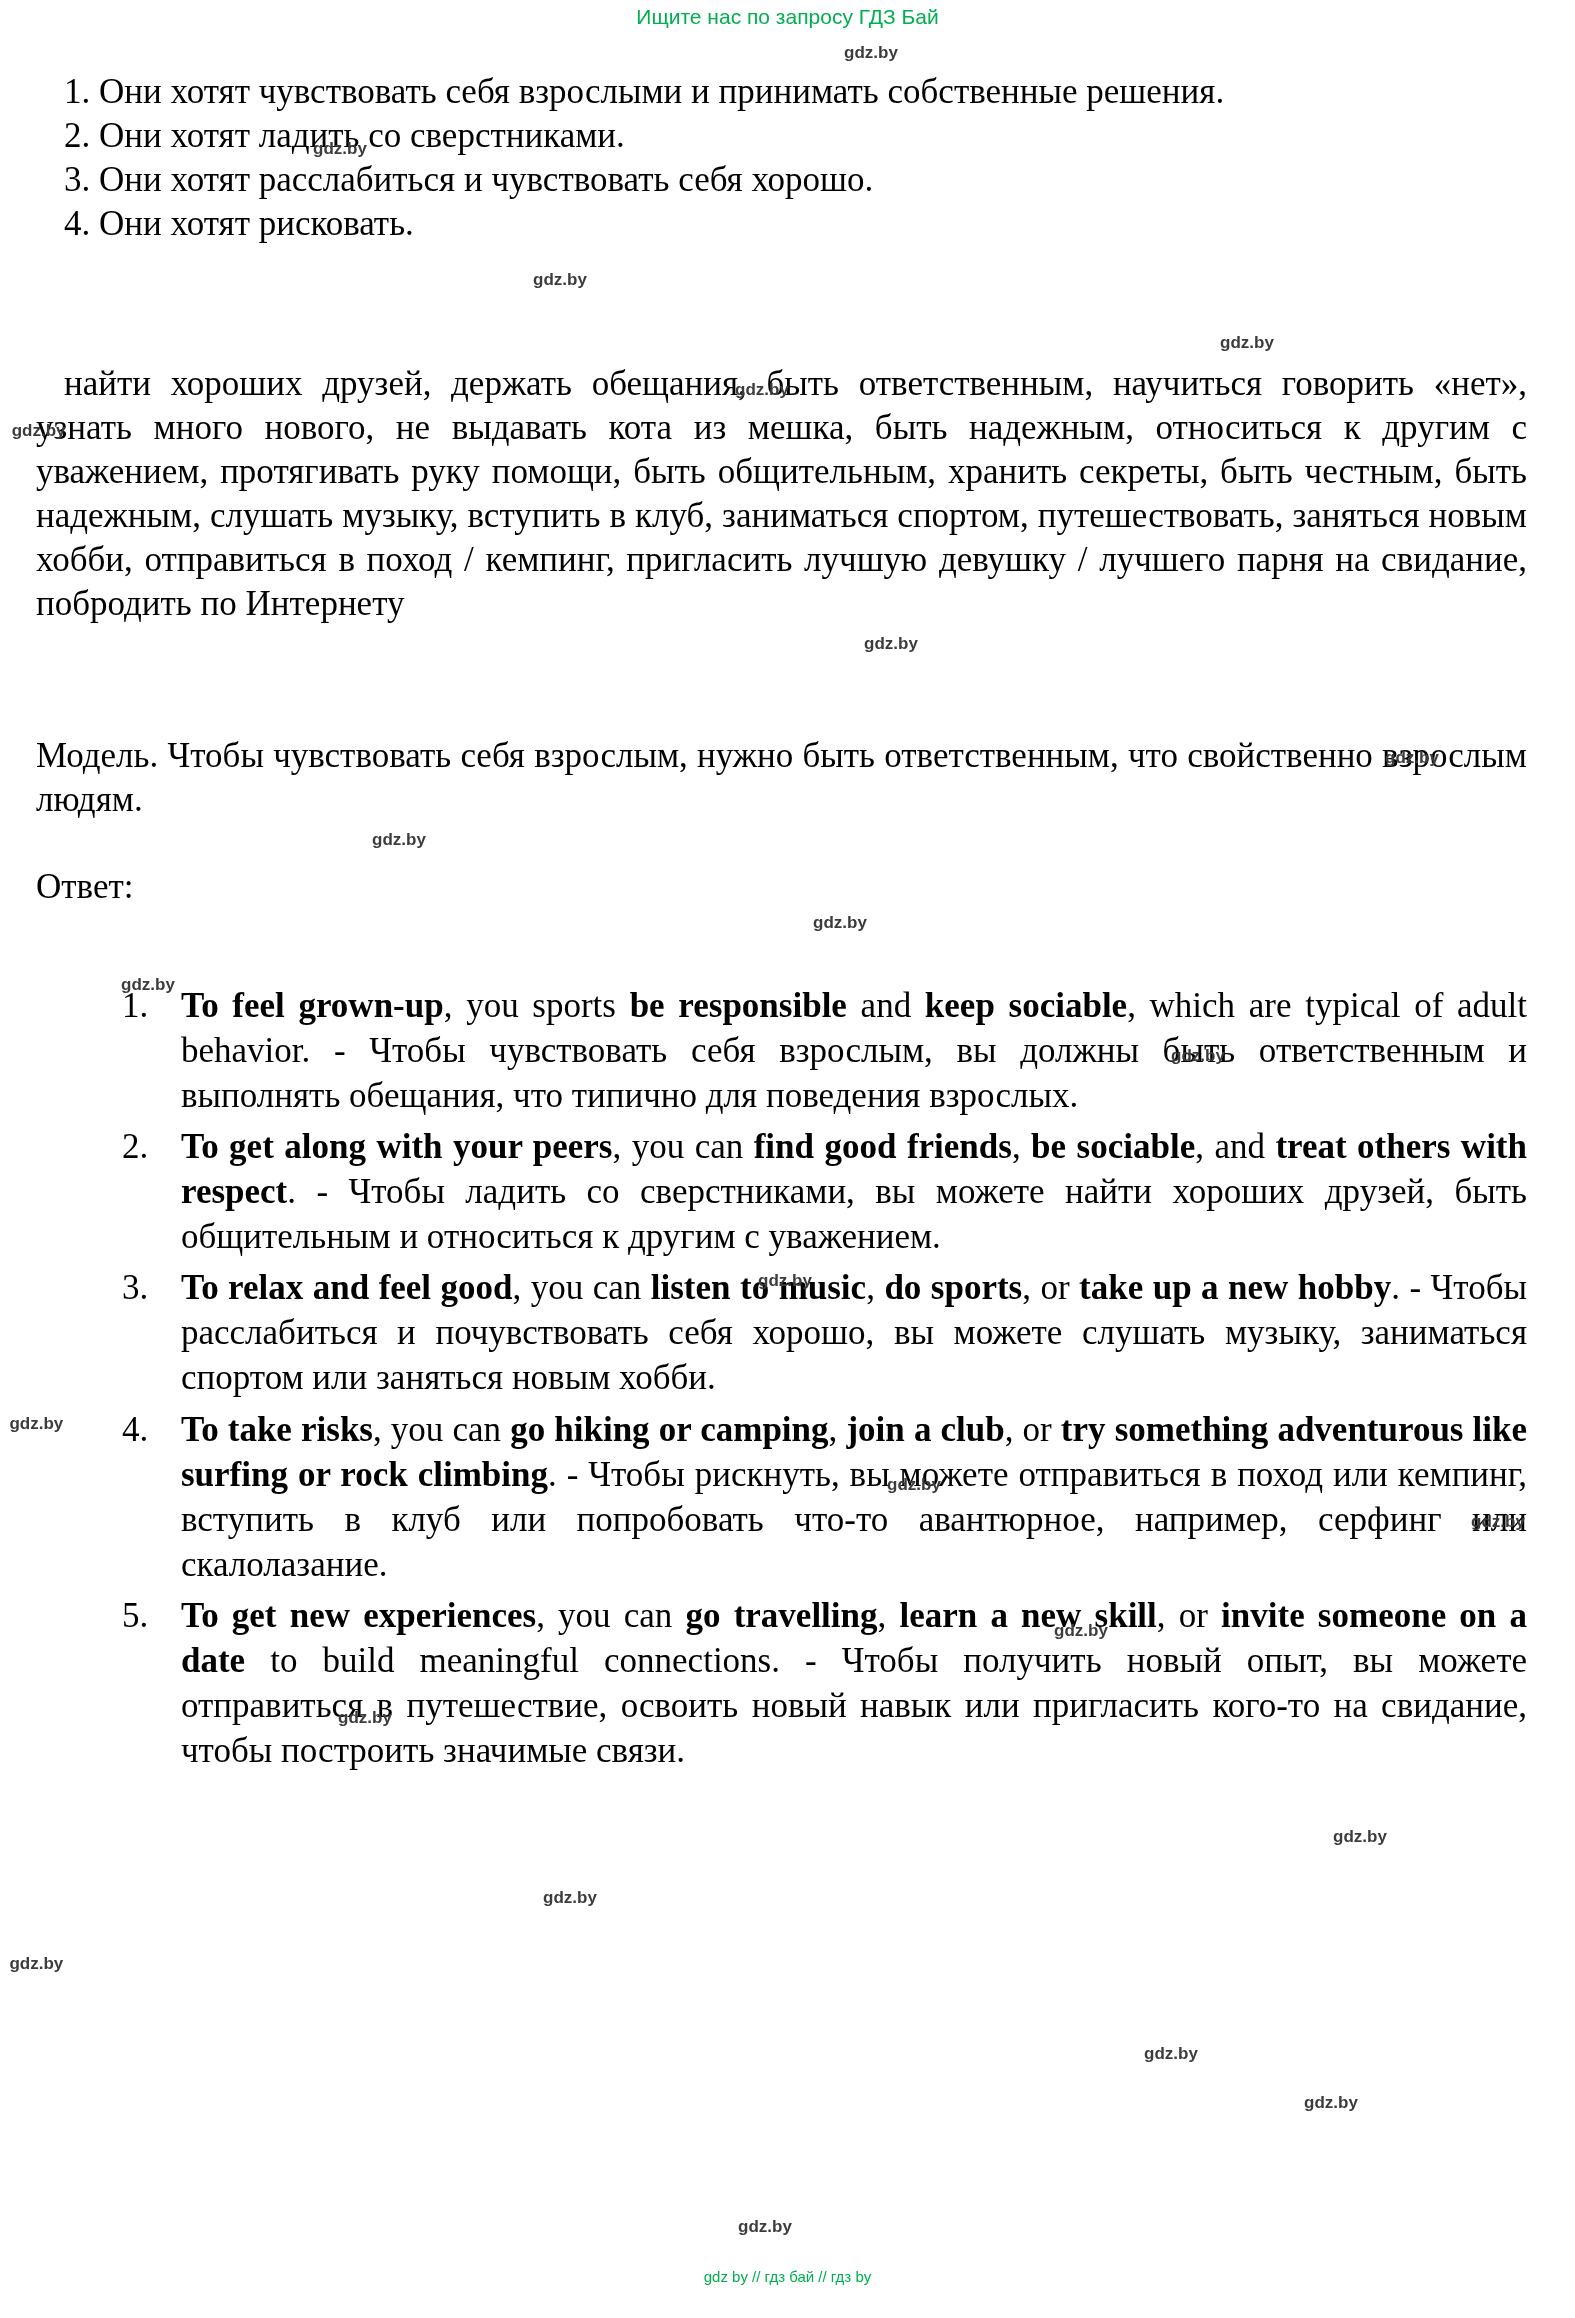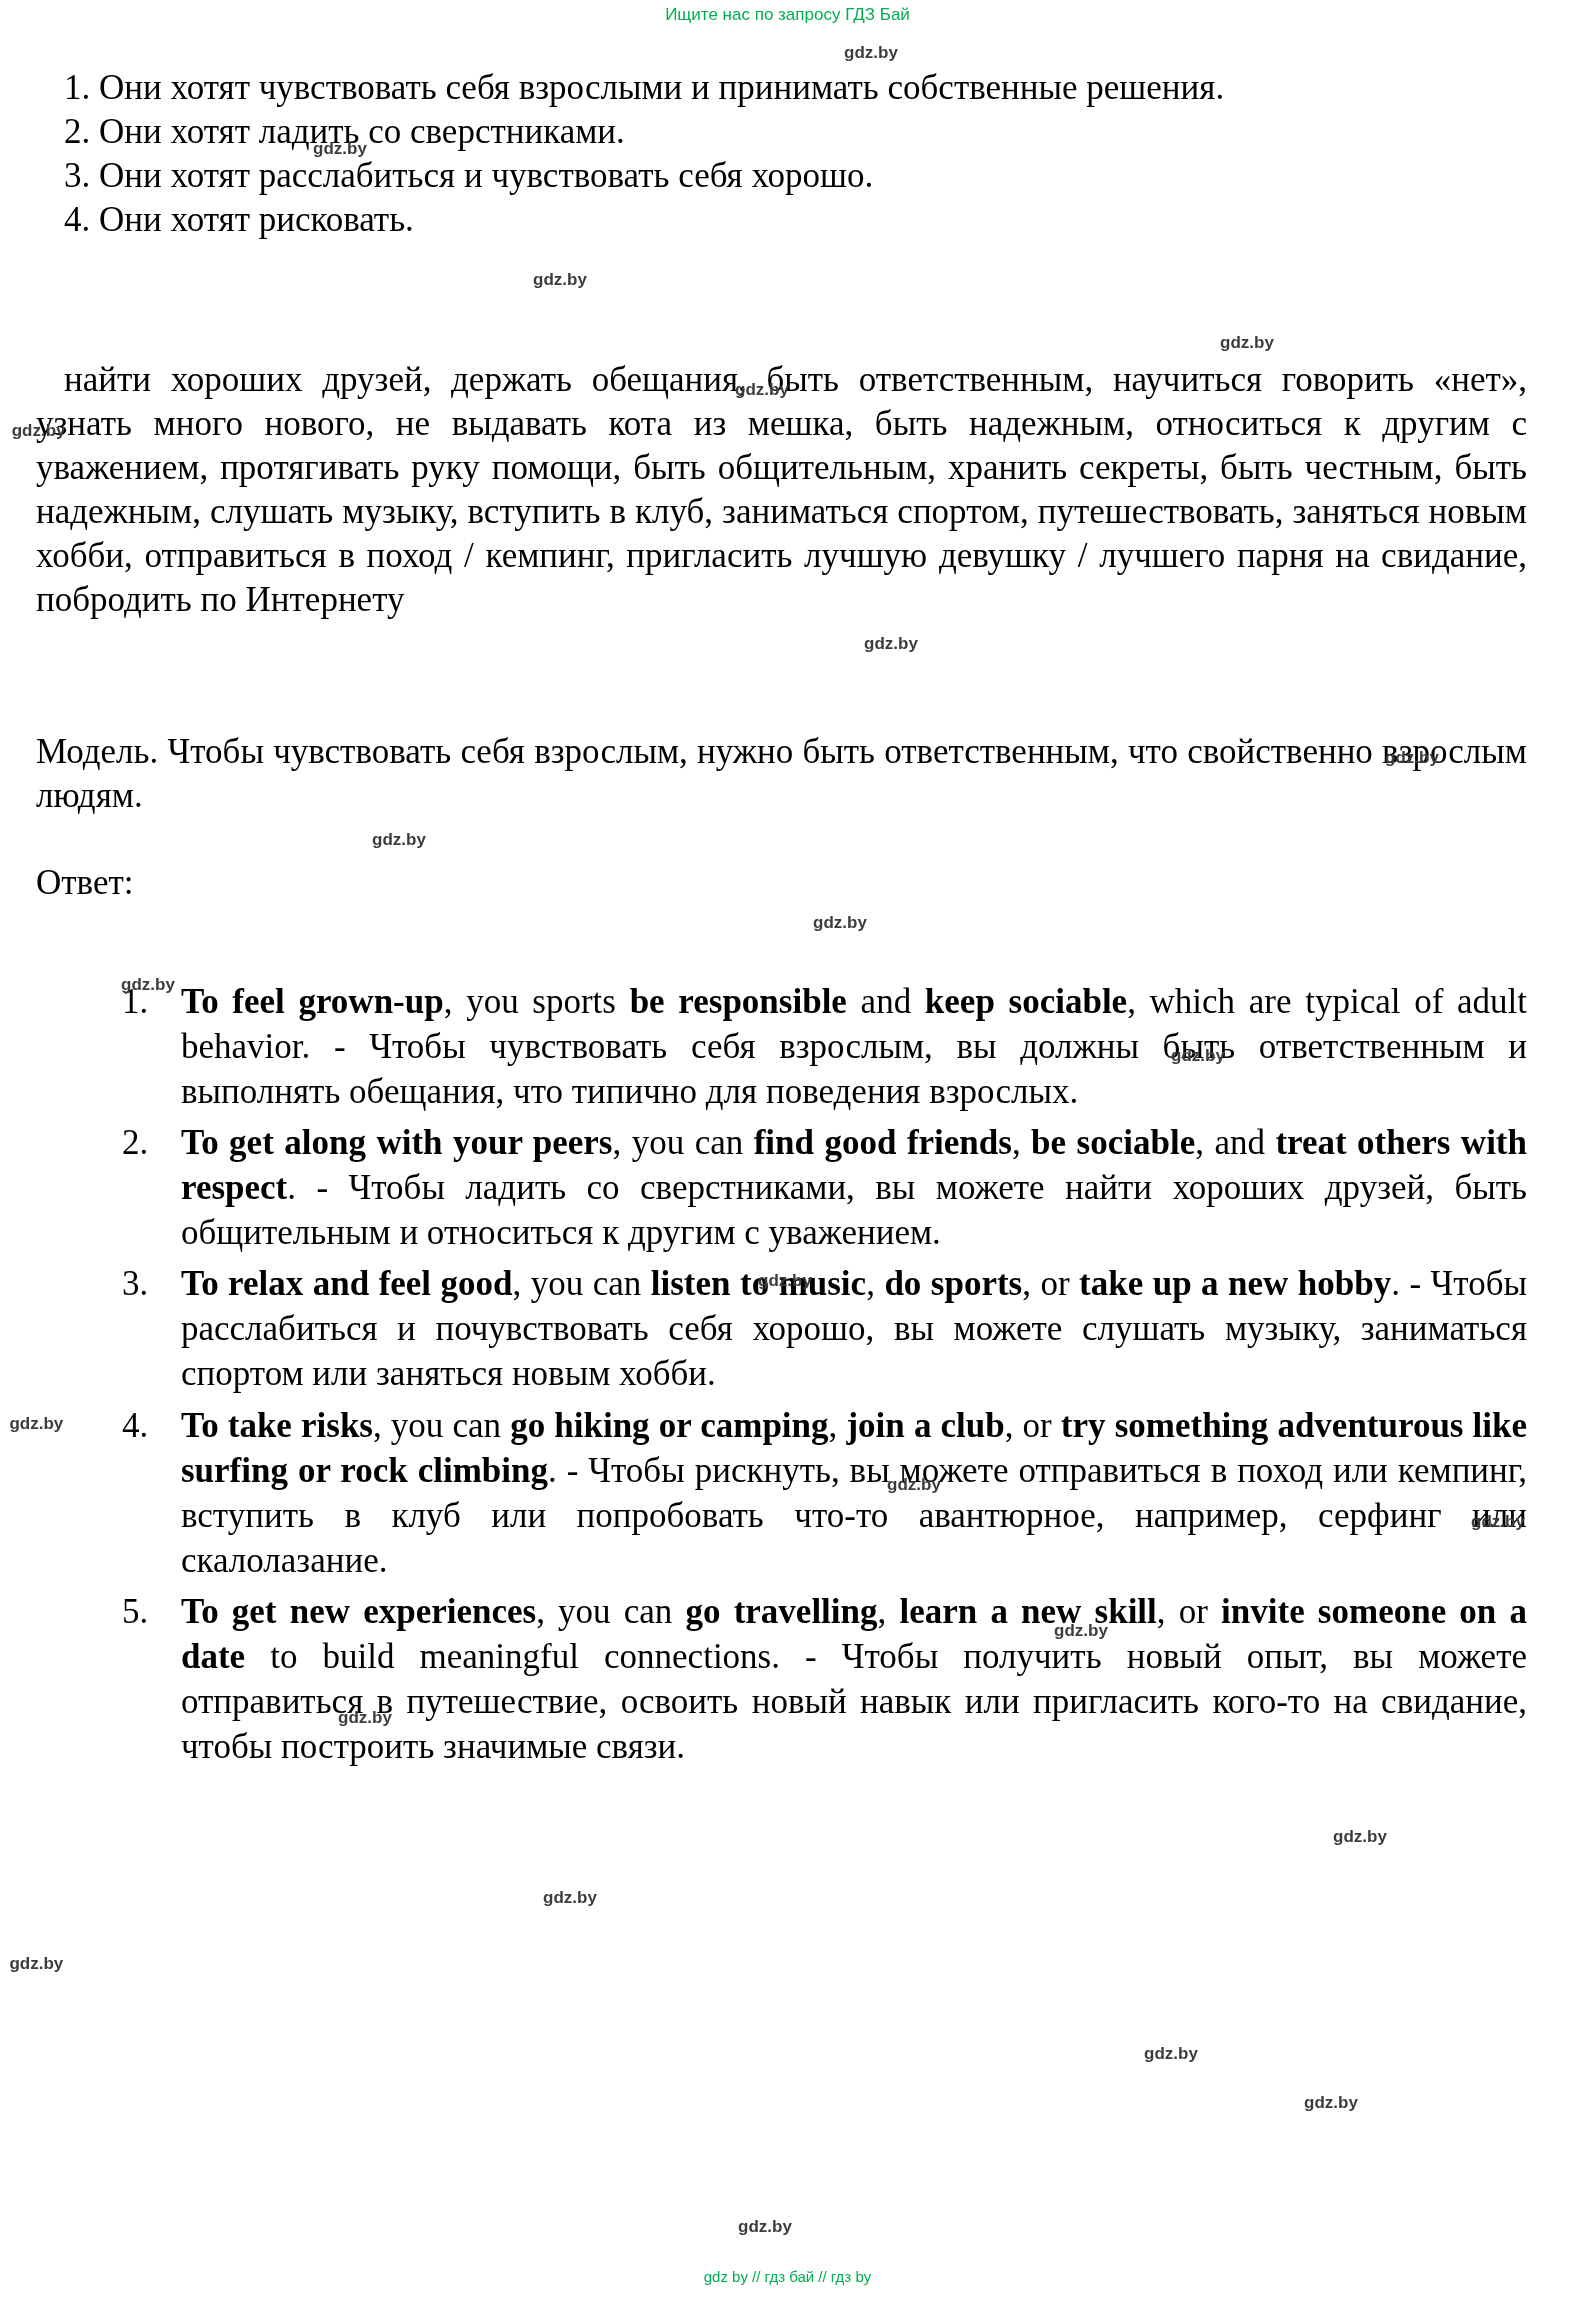--- a/index.html
+++ b/index.html
@@ -13,21 +13,21 @@
     font-size: 35px;
     color: #000000;
   }
   .green {
     color: #00b050;
     font-family: "Liberation Sans", sans-serif;
   }
   .header-green {
     padding-top: 4.7px;
     text-align: center;
-    font-size: 17px;
+    font-size: 21px;
   }
   .footer-green {
     position: absolute;
     left: 0;
     right: 0;
     top: 2268px;
     text-align: center;
     font-size: 15px;
   }
   .content {

